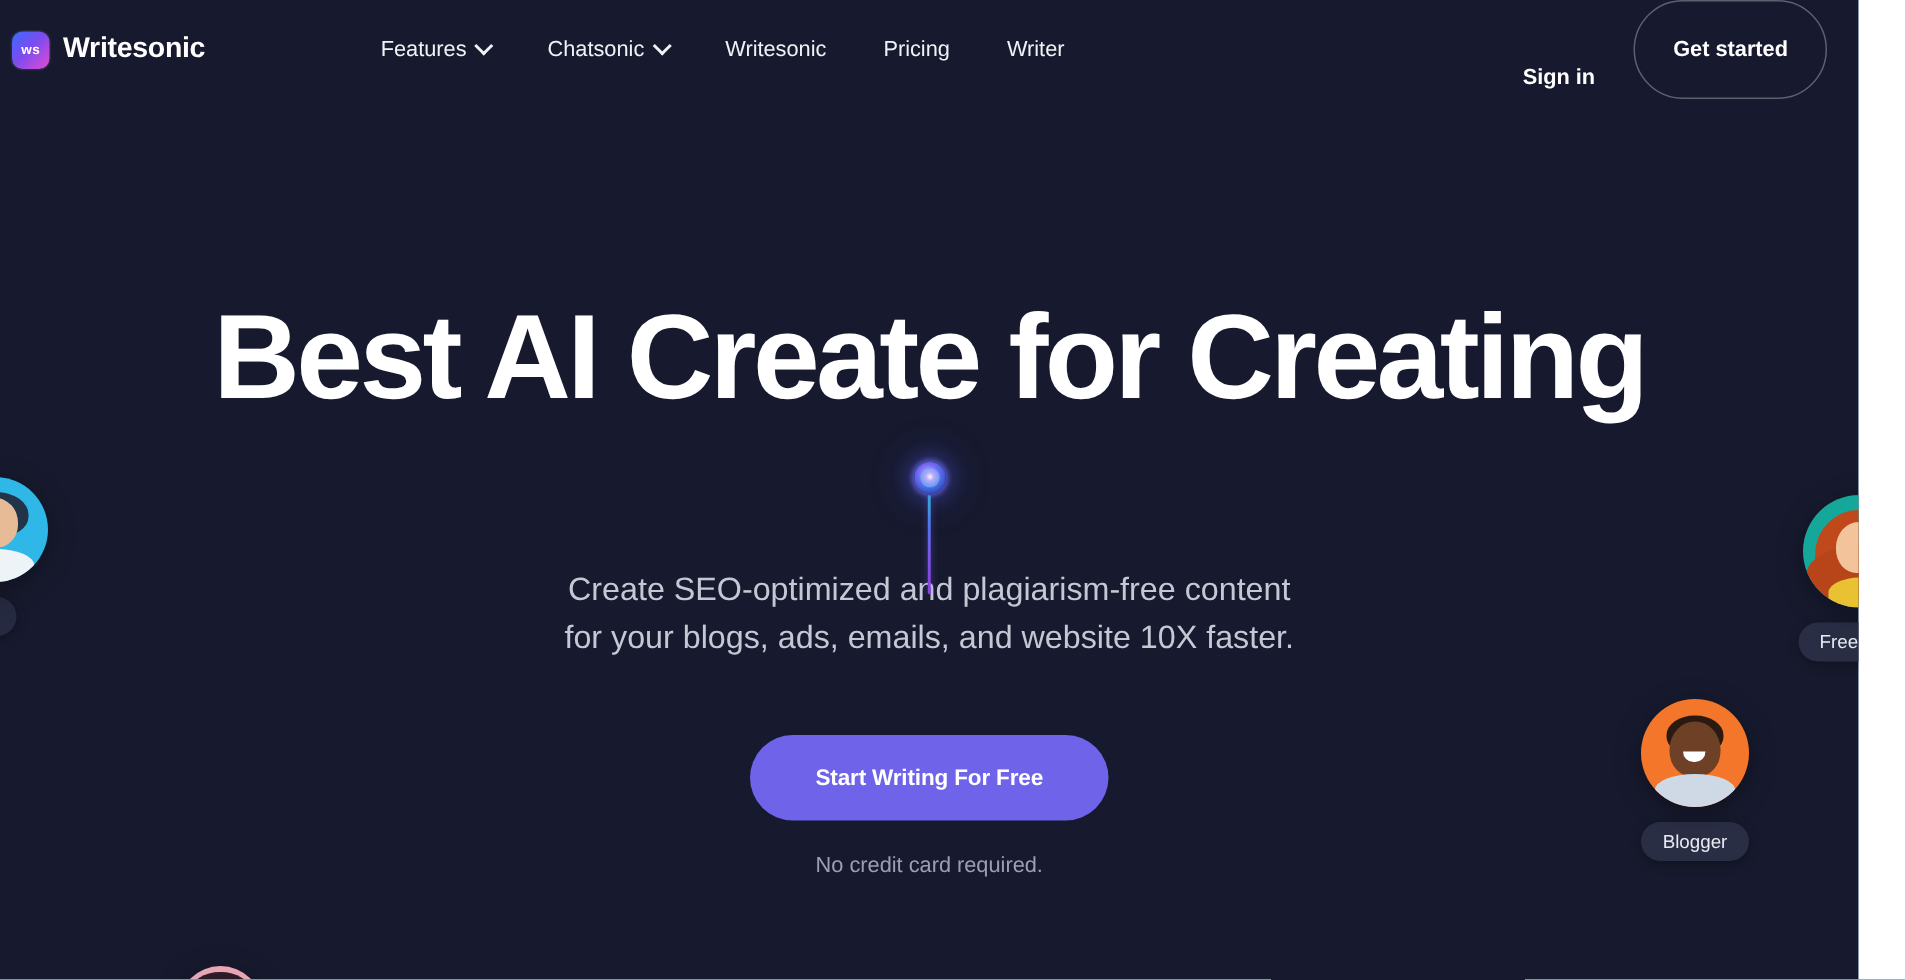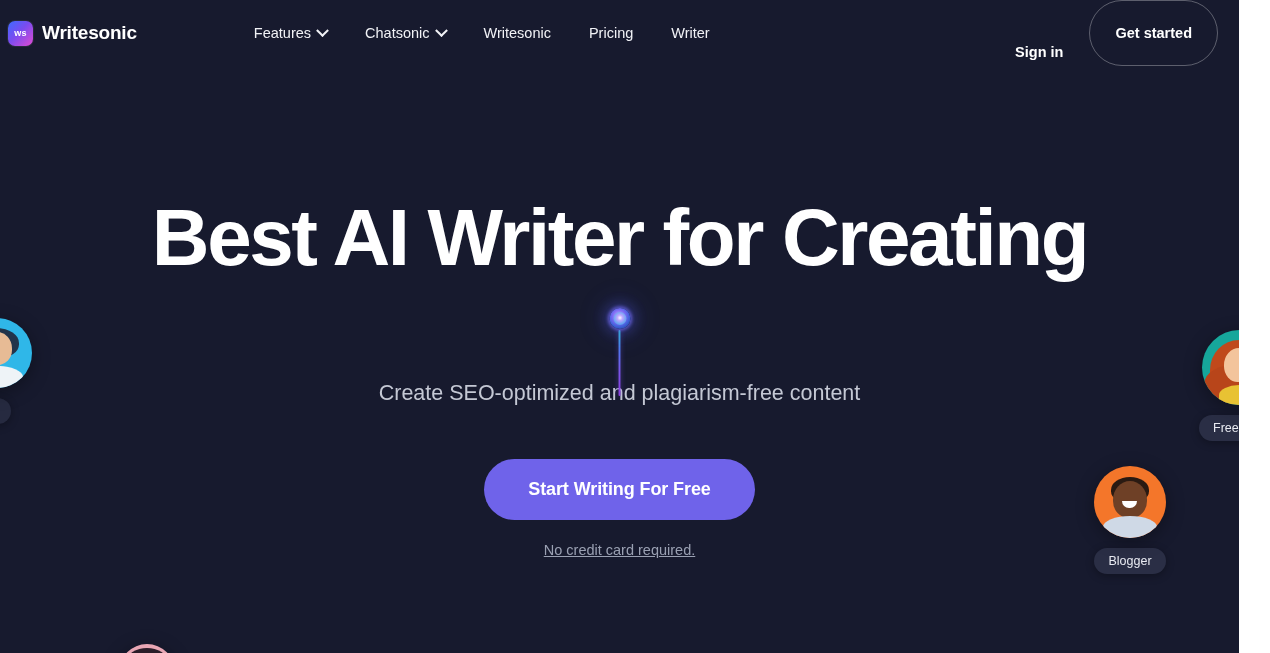--- a/index.html
+++ b/index.html
@@ -123,28 +123,28 @@
   }
 
   .sub {
     margin-top:98px;
     color:#c4c8d4; font-size:21.5px; line-height:1.47;
     text-align:center; font-weight:400;
   }
   .cta {
     margin-top:49px;
     background:#6f63ea; color:#ffffff;
-    font-size:18px; font-weight:bold;
+    font-size:15px; font-weight:bold;
     border:none; border-radius:999px;
     padding:20px 44px; cursor:pointer;
     letter-spacing:-0.1px;
   }
   .nocard {
     margin-top:22px;
-    color:#9aa0b2; font-size:14.5px; text-align:center;text-decoration:underline;
+    color:#9aa0b2; font-size:14.5px; text-align:center;
   }
 
   
   .av { position:absolute; display:flex; flex-direction:column; align-items:center; z-index:8; }
   .av-img {
     border-radius:50%; overflow:hidden; position:relative;
     box-shadow:0 4px 18px rgba(0,0,0,0.35);
   }
   .av-pill {
     margin-top:10px;
@@ -237,29 +237,30 @@
       </div>
 
       <div class="nav-right">
         <div class="signin">Sign in</div>
         <button class="get-started">Get started</button>
       </div>
     </div>
 
     <div class="hero">
 
-      <h1 class="headline">Best AI Writer for Creating</h1>
+      <h1 class="headline">Best AI Create for Creating</h1>
 
       <div class="wand">
         <div class="wand-orb"></div>
         <div class="wand-stem"></div>
       </div>
 
       <p class="sub">
         <span>Create SEO-optimized and plagiarism-free content</span><br>
+        <span>for your blogs, ads, emails, and website 10X faster.</span>
       </p>
 
       <button class="cta">Start Writing For Free</button>
 
       <div class="nocard">No credit card required.</div>
     </div>
 
     <div class="av av-freelancer">
       <div class="av-img">
         <div class="face">

